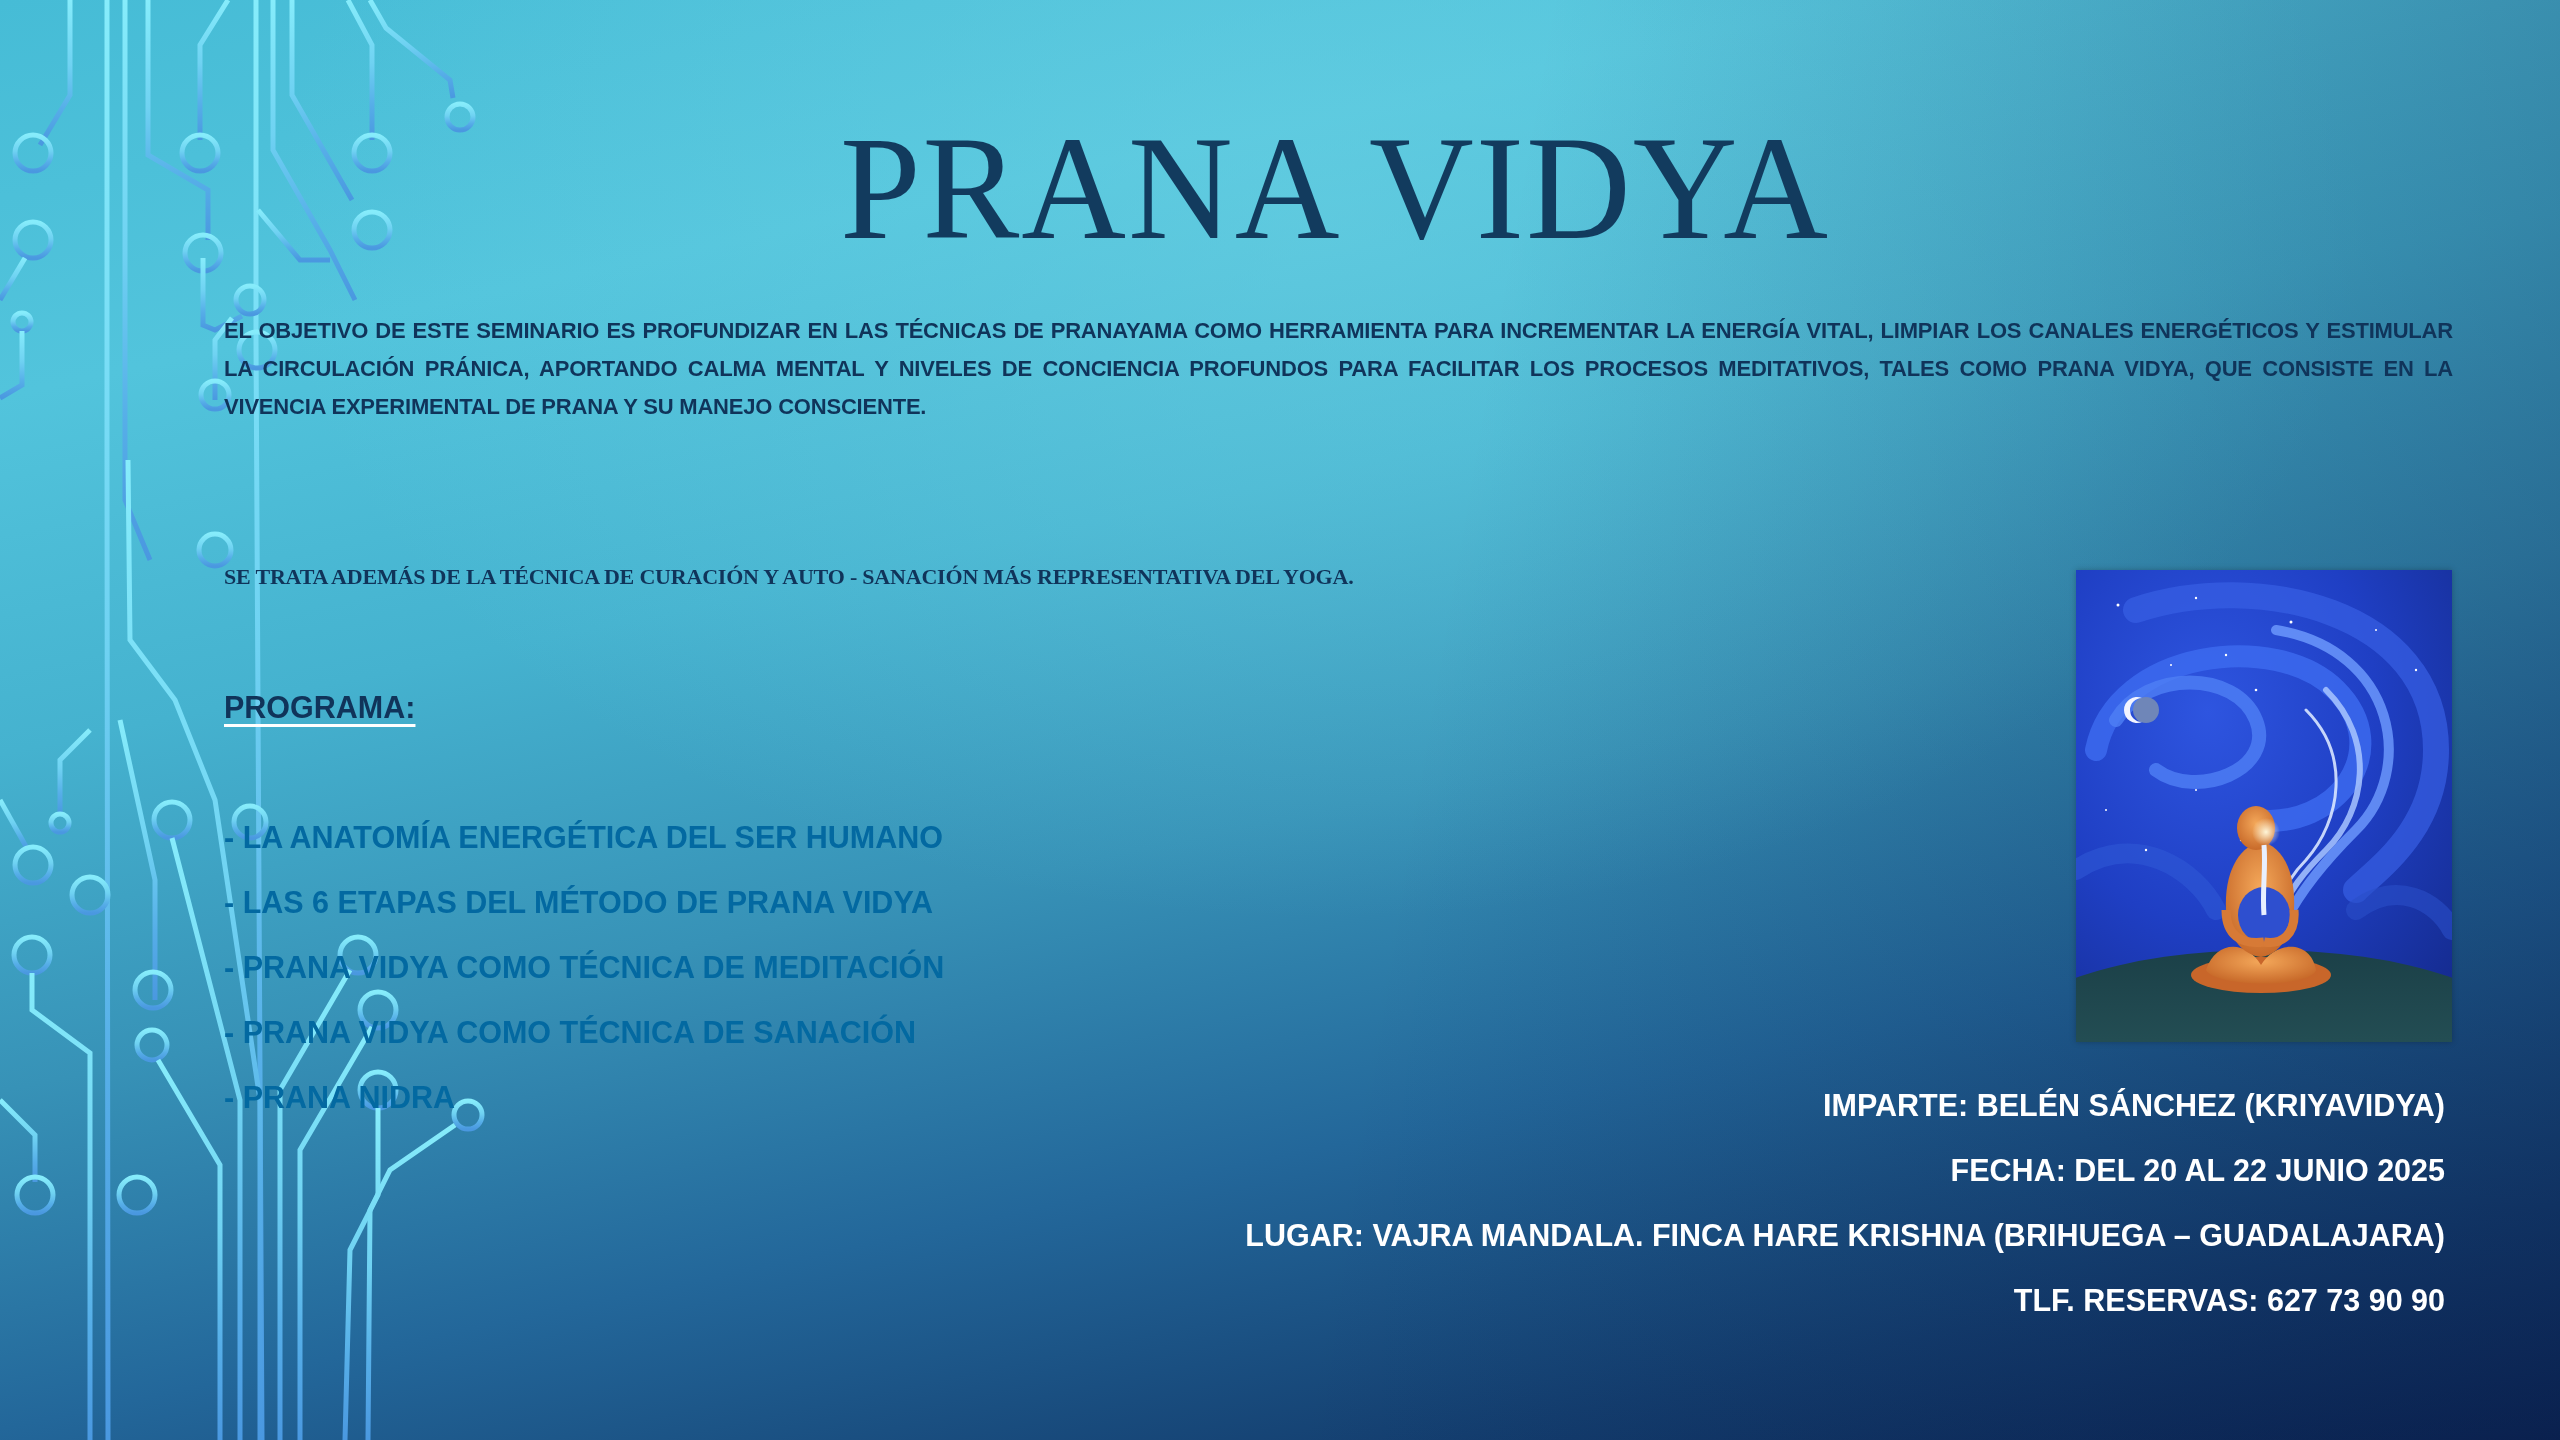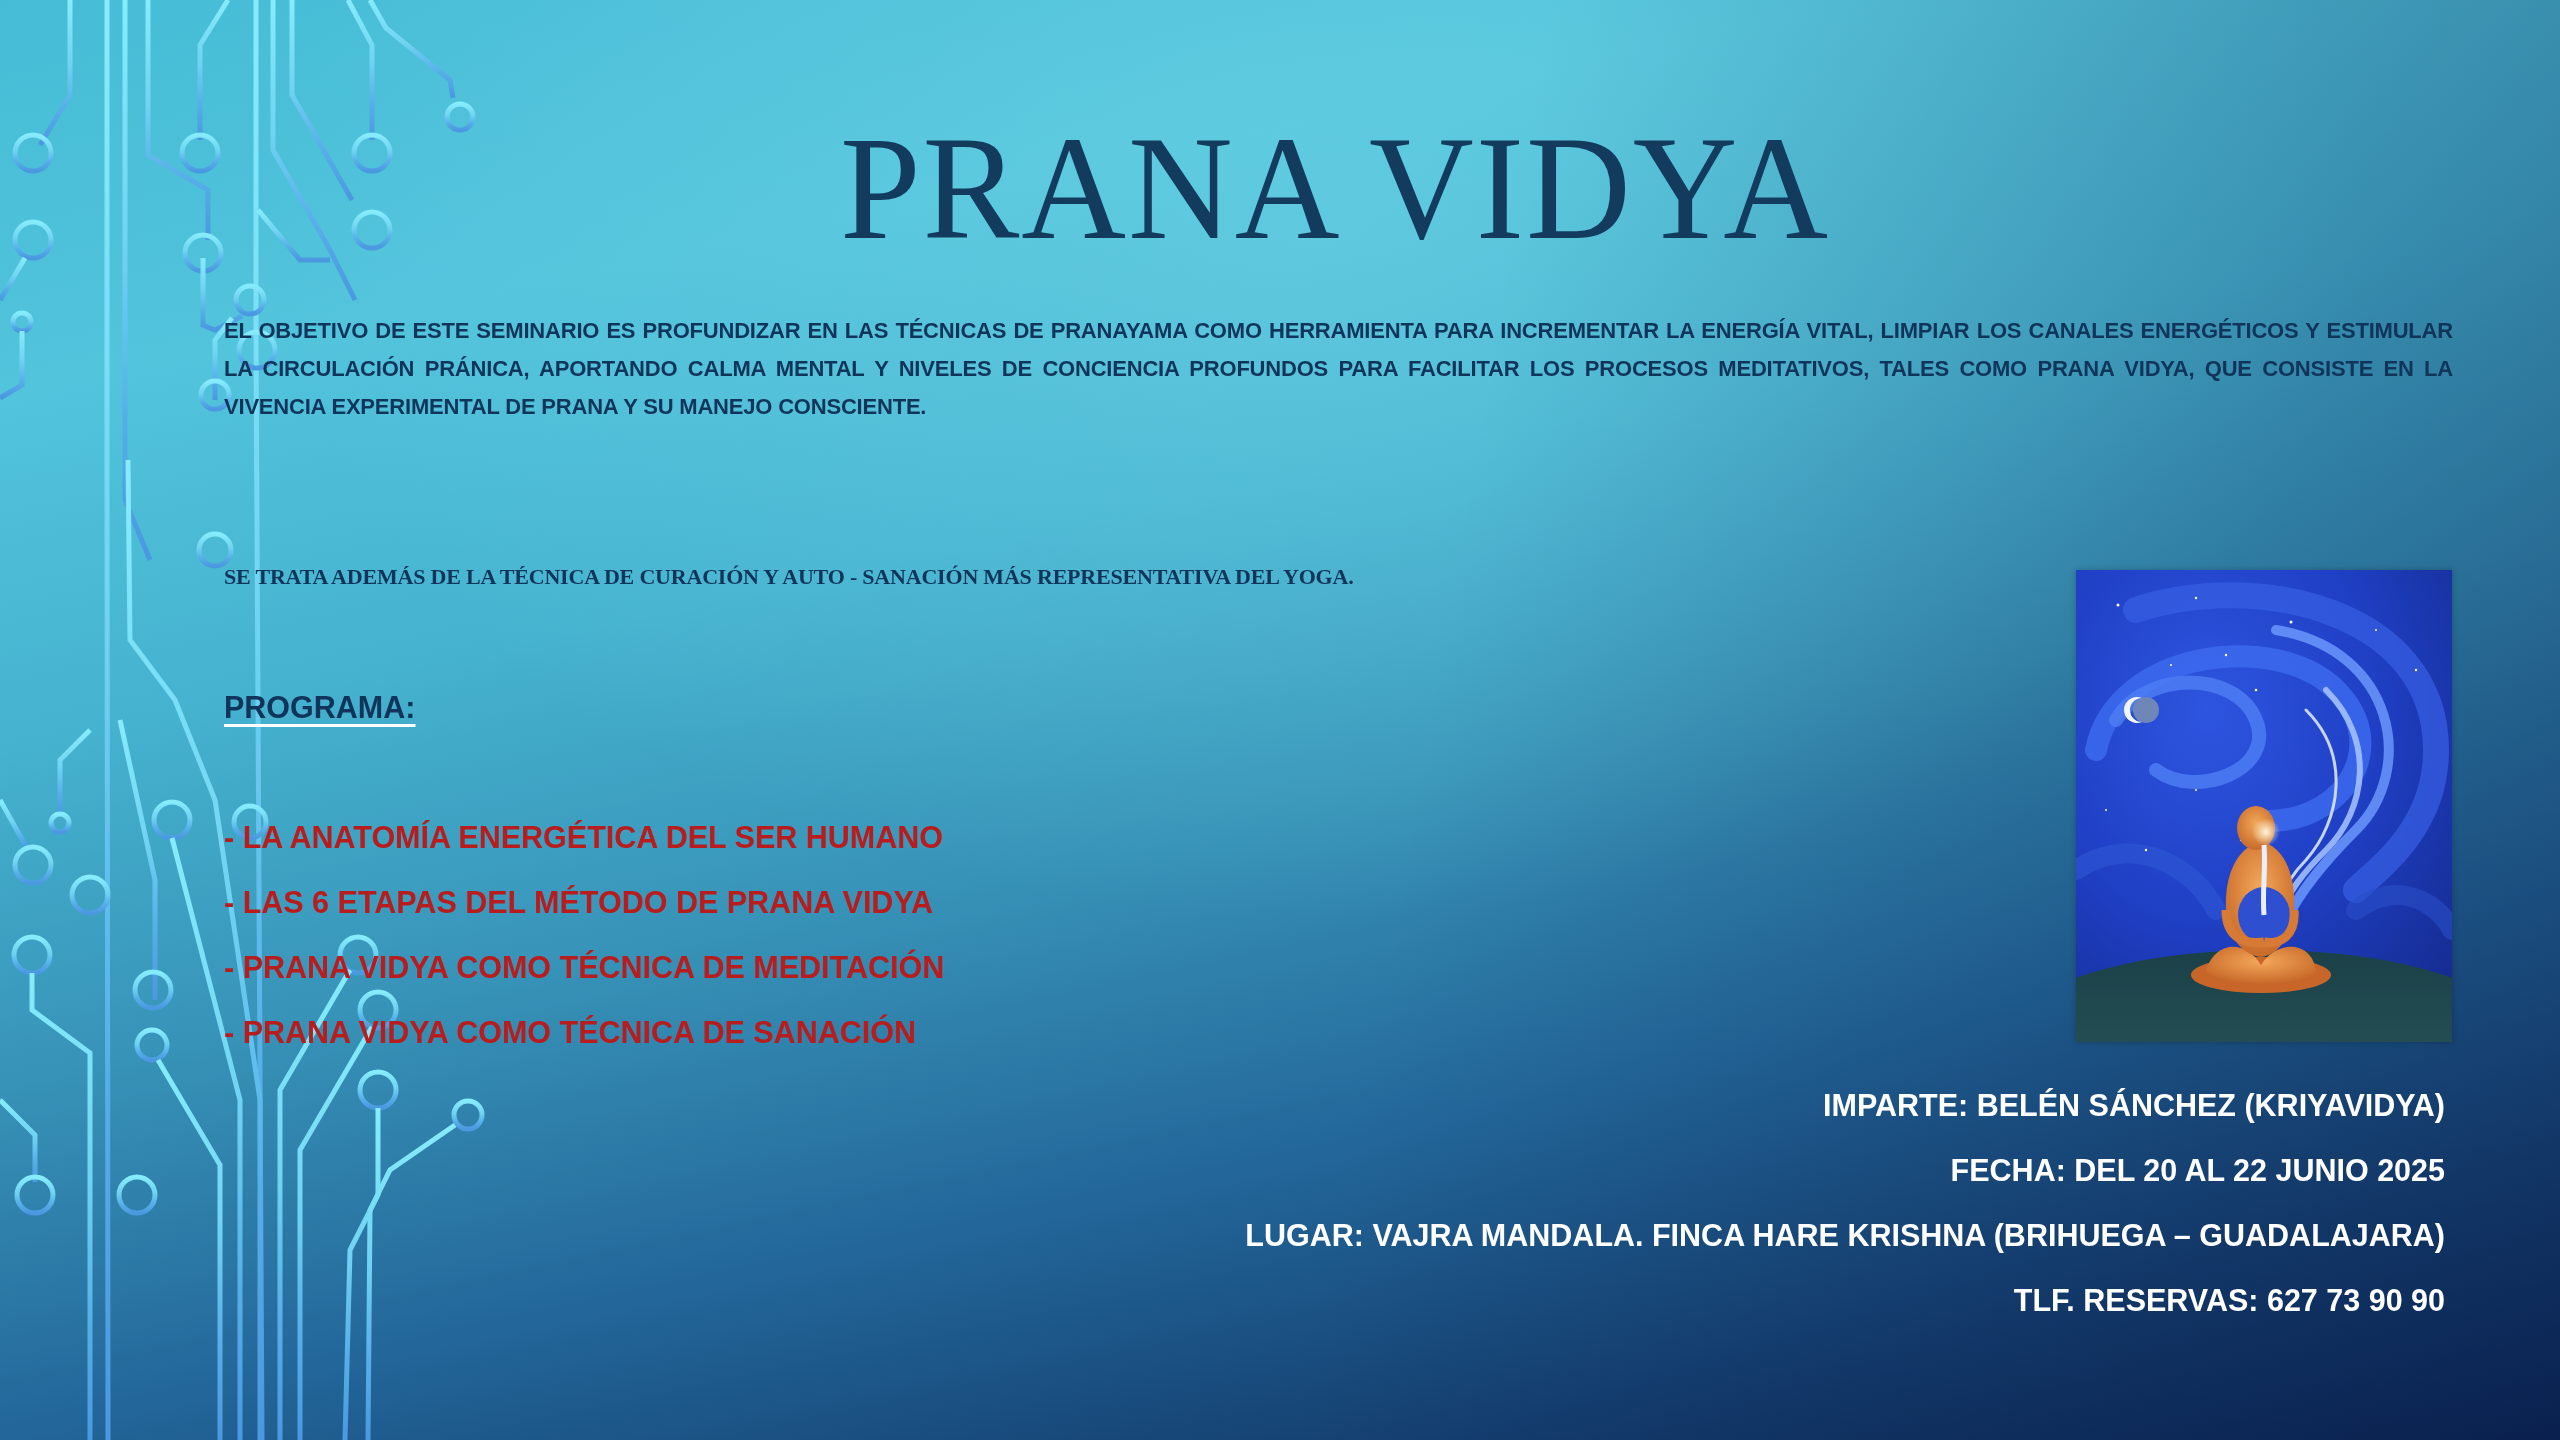--- a/index.html
+++ b/index.html
@@ -78,21 +78,21 @@
     }
     .program-list {
       position: absolute;
       left: 224px;
       top: 818px;
       margin: 0;
       padding: 0;
       list-style: none;
     }
     .program-list li {
-      color: #b91c1c;
+      color: #0369a1;
       font-weight: bold;
       font-size: 30.5px;
       line-height: 38px;
       height: 65px;
     }
     .painting {
       position: absolute;
       left: 2076px;
       top: 570px;
       width: 376px;
@@ -204,20 +204,21 @@
 
 <div class="body-text note">SE TRATA ADEMÁS DE LA TÉCNICA DE CURACIÓN Y AUTO - SANACIÓN MÁS REPRESENTATIVA DEL YOGA.</div>
 
 <div class="program-heading">PROGRAMA:</div>
 
 <ul class="program-list">
   <li>- LA ANATOMÍA ENERGÉTICA DEL SER HUMANO</li>
   <li>- LAS 6 ETAPAS DEL MÉTODO DE PRANA VIDYA</li>
   <li>- PRANA VIDYA COMO TÉCNICA DE MEDITACIÓN</li>
   <li>- PRANA VIDYA COMO TÉCNICA DE SANACIÓN</li>
+  <li>- PRANA NIDRA</li>
 </ul>
 
 <div class="painting" title="meditating-figure-breathing-cosmic-prana-painting">
   <svg width="376" height="472" viewBox="0 0 376 472" xmlns="http://www.w3.org/2000/svg">
     <defs>
       <radialGradient id="sky" cx="0.35" cy="0.3" r="0.9">
         <stop offset="0%" stop-color="#2e55e0"></stop>
         <stop offset="50%" stop-color="#1f3fc4"></stop>
         <stop offset="100%" stop-color="#142a8c"></stop>
       </radialGradient>

